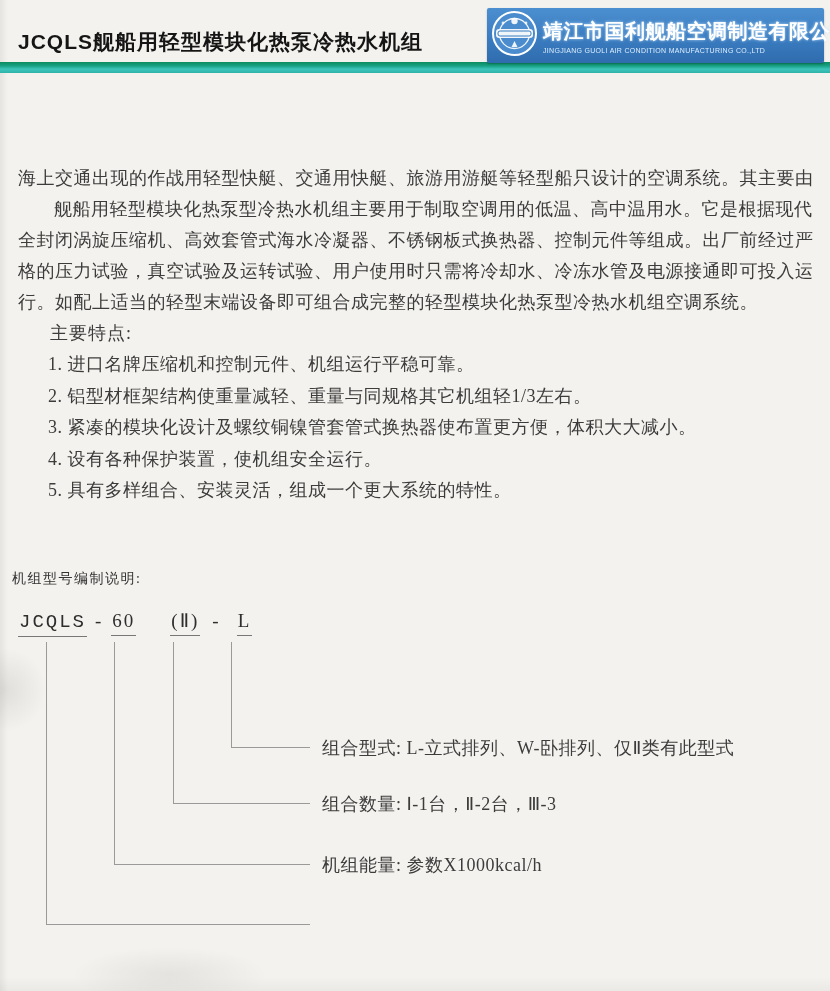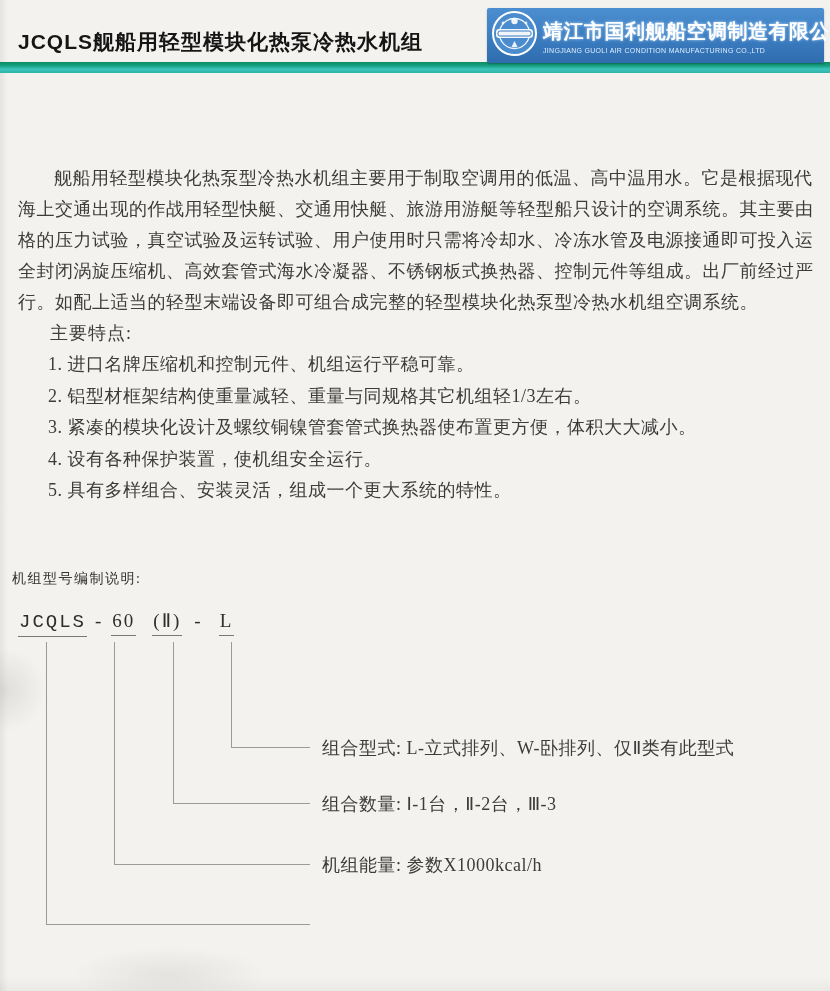--- a/index.html
+++ b/index.html
@@ -58,21 +58,21 @@
     position:absolute;left:12px;top:570px;font-size:14px;color:#333;letter-spacing:1.5px;
   }
   .model-code{
     position:absolute;left:18px;top:609px;display:flex;align-items:baseline;
     font-size:19px;color:#2e2e2e;font-family:"Liberation Serif", serif;
   }
   .code-part{letter-spacing:2px;}
   .code-underline{border-bottom:1.5px solid #777;padding:0 1px 3px 1px;}
   .code-part.p0{margin-right:8px;font-family:Liberation Mono, monospace;}
   .code-part.p1{margin-right:8px;}
-  .code-part.p2{margin-right:16px;}
+  .code-part.p2{margin-right:34px;}
   .code-part.p3{margin-right:12px;}
   .code-part.p4{margin-right:16px;}
 
   .connector{position:absolute;background:#9a9a9a;}
   .connector.v{width:1px;}
   .connector.h{height:1px;}
 
   .legend-entry{
     position:absolute;left:322px;font-size:18px;color:#3c3c3c;
     letter-spacing:0.5px;white-space:nowrap;
@@ -100,24 +100,24 @@
     </span>
     <span class="company-text">
       <span class="company-name-cn">靖江市国利舰船空调制造有限公司</span>
       <span class="company-name-en">JINGJIANG GUOLI AIR CONDITION MANUFACTURING CO.,LTD</span>
     </span>
   </div>
 
   <div class="divider-bar"></div>
 
   <div class="body-text">
+    <div class="intro-line">海上交通出现的作战用轻型快艇、交通用快艇、旅游用游艇等轻型船只设计的空调系统。其主要由</div>
     <div class="intro-line indent">舰船用轻型模块化热泵型冷热水机组主要用于制取空调用的低温、高中温用水。它是根据现代</div>
-    <div class="intro-line">海上交通出现的作战用轻型快艇、交通用快艇、旅游用游艇等轻型船只设计的空调系统。其主要由</div>
+    <div class="intro-line">全封闭涡旋压缩机、高效套管式海水冷凝器、不锈钢板式换热器、控制元件等组成。出厂前经过严</div>
     <div class="intro-line">格的压力试验，真空试验及运转试验、用户使用时只需将冷却水、冷冻水管及电源接通即可投入运</div>
-    <div class="intro-line">全封闭涡旋压缩机、高效套管式海水冷凝器、不锈钢板式换热器、控制元件等组成。出厂前经过严</div>
     <div class="intro-line">行。如配上适当的轻型末端设备即可组合成完整的轻型模块化热泵型冷热水机组空调系统。</div>
 
     <div class="features-heading">主要特点:</div>
     <div class="feature-item">1. 进口名牌压缩机和控制元件、机组运行平稳可靠。</div>
     <div class="feature-item">2. 铝型材框架结构使重量减轻、重量与同规格其它机组轻1/3左右。</div>
     <div class="feature-item">3. 紧凑的模块化设计及螺纹铜镍管套管式换热器使布置更方便，体积大大减小。</div>
     <div class="feature-item">4. 设有各种保护装置，使机组安全运行。</div>
     <div class="feature-item">5. 具有多样组合、安装灵活，组成一个更大系统的特性。</div>
   </div>
 

